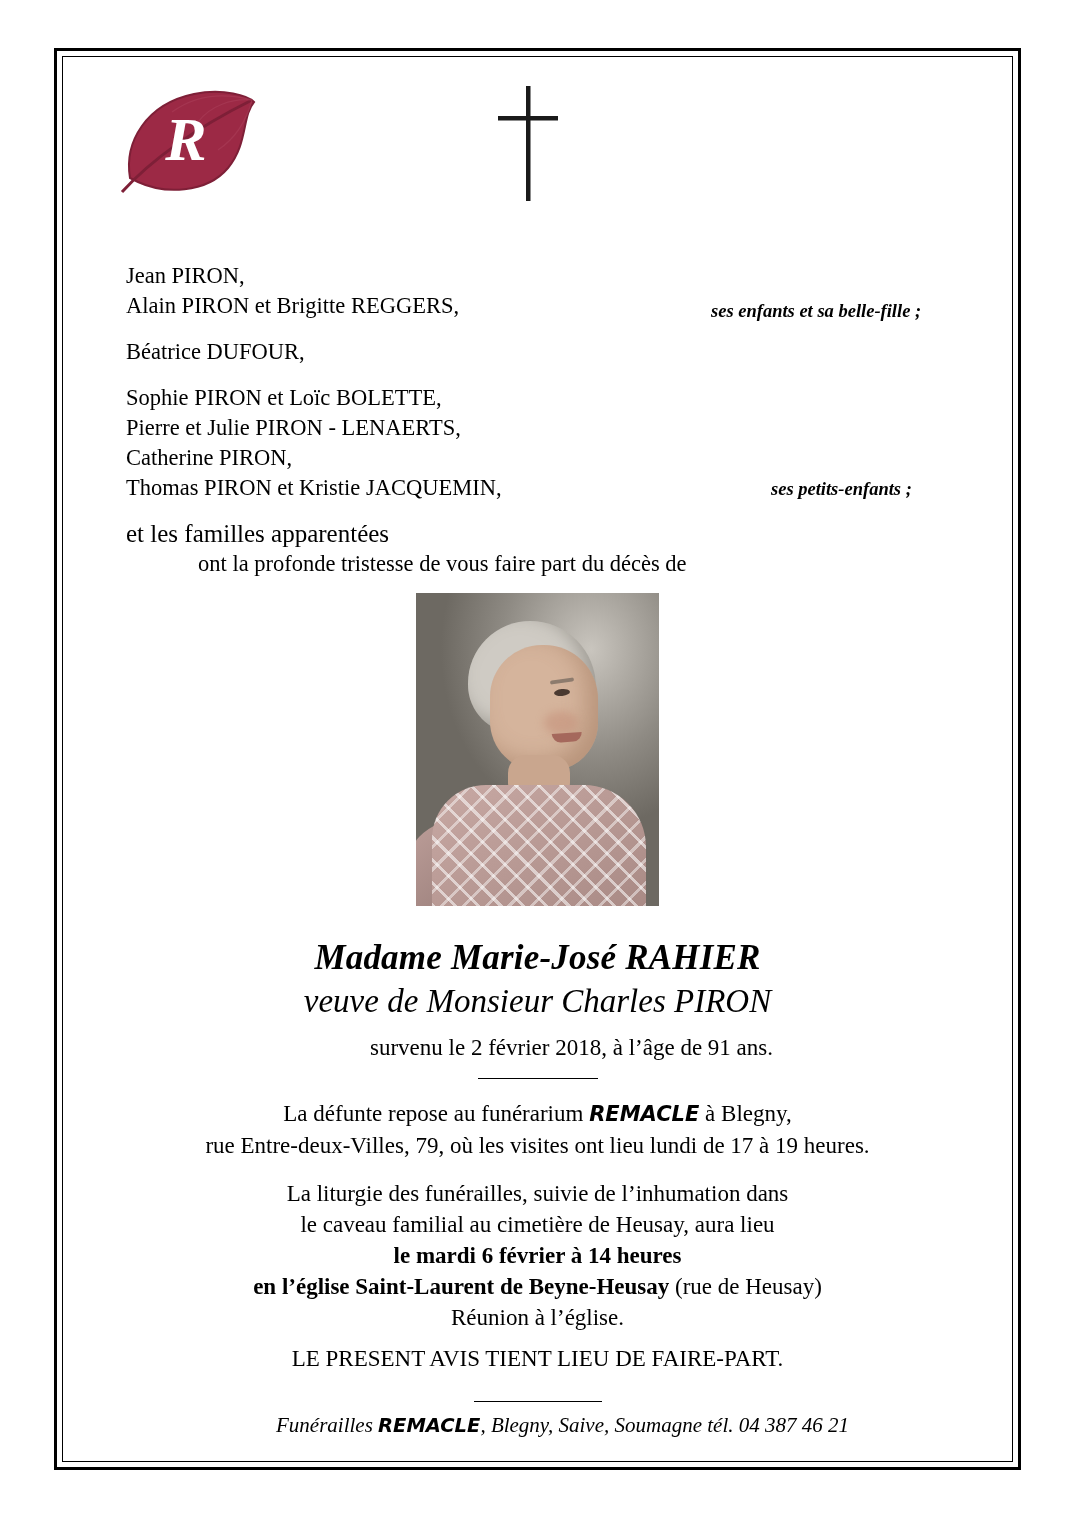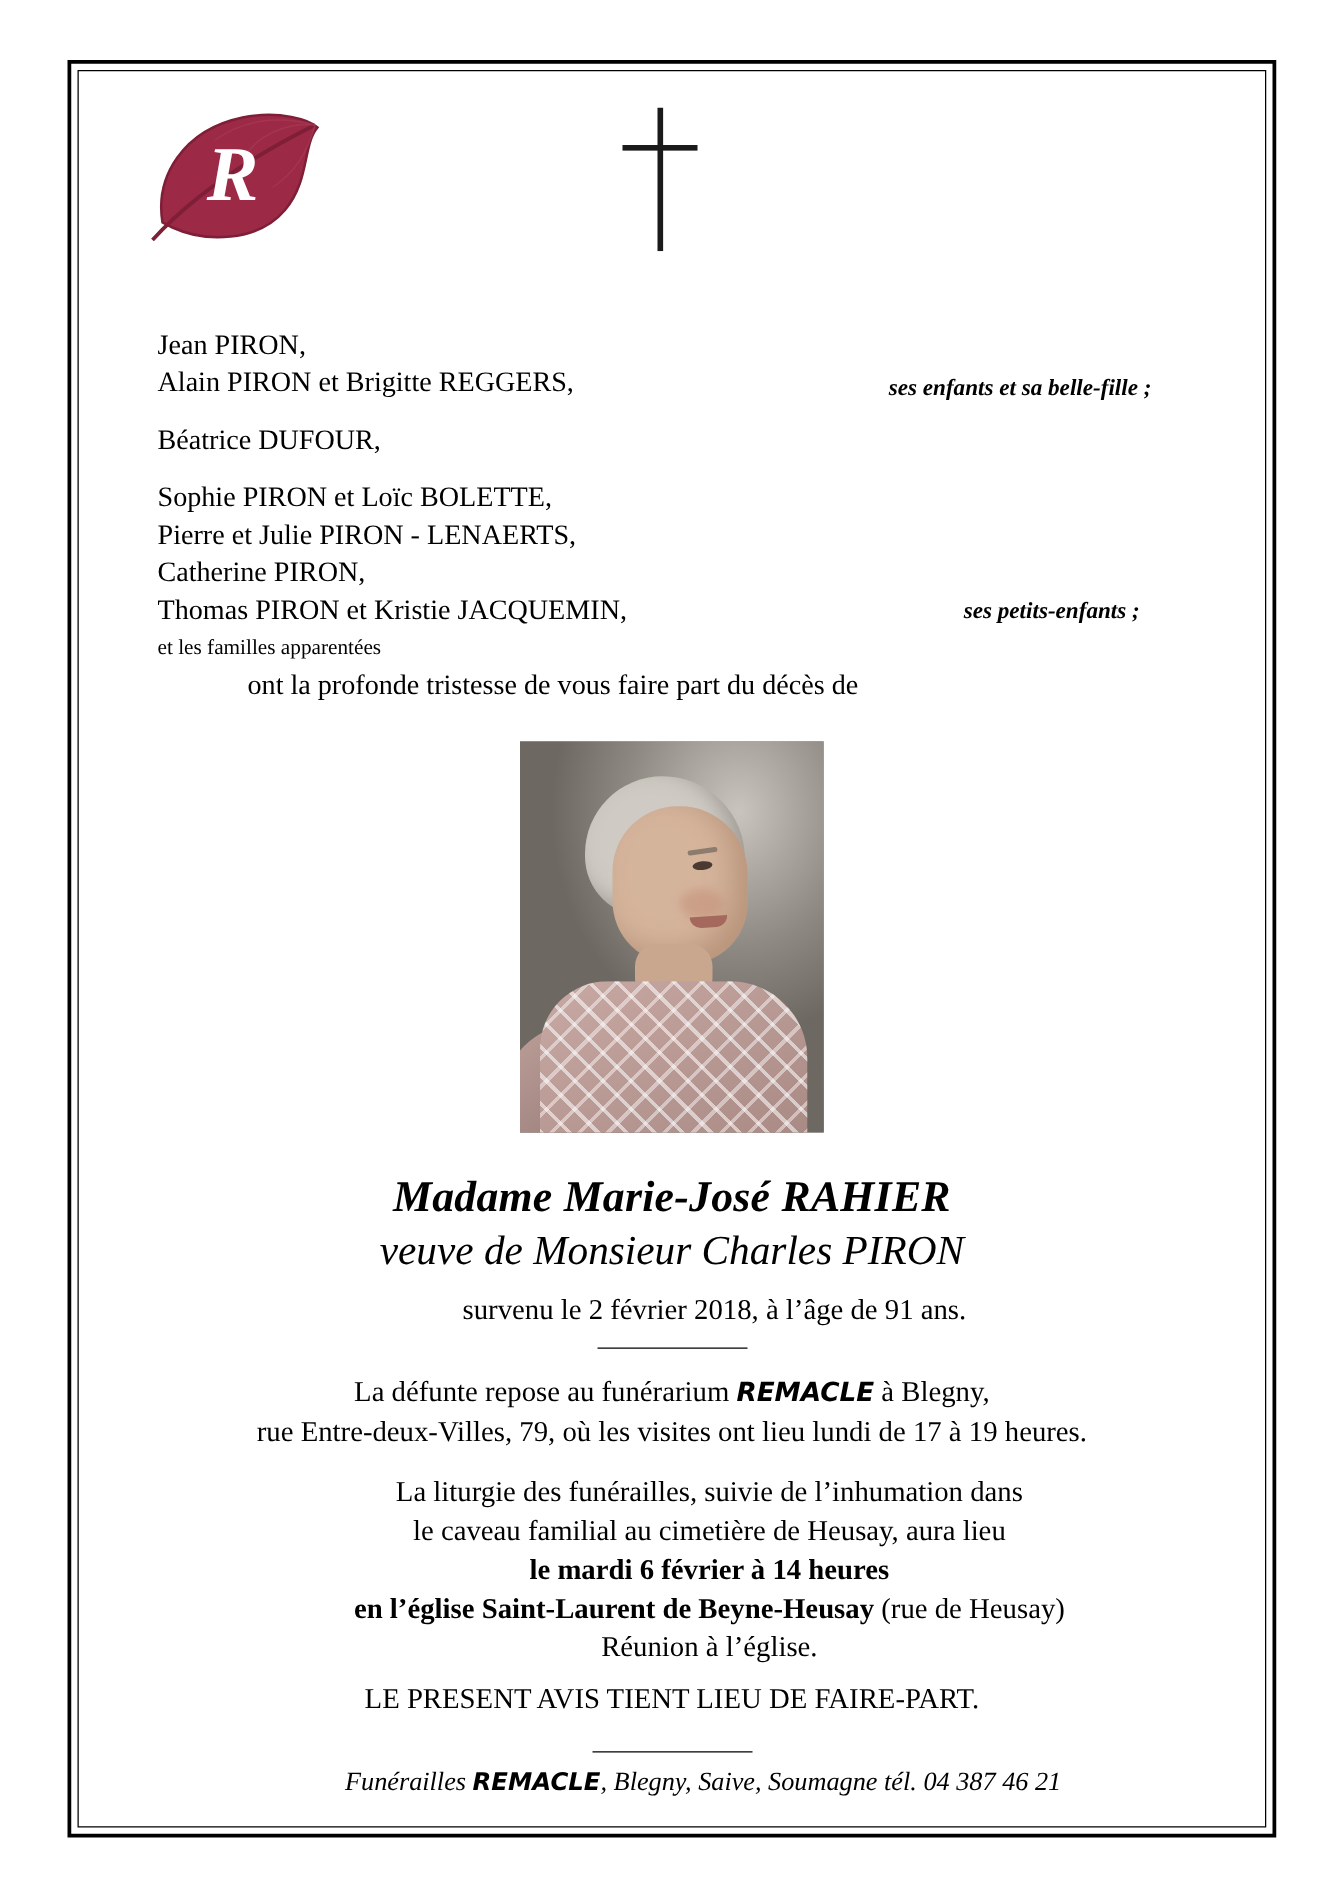--- a/index.html
+++ b/index.html
@@ -87,22 +87,22 @@
     position: absolute;
     font-style: italic;
     font-weight: bold;
     font-size: 18.5px;
     white-space: nowrap;
   }
   .rel-enfants { left: 570px; top: 5px; margin-left: 15px; }
   .rel-petits { left: 645px; top: 1px; }
   .gap { height: 16px; }
   .apparentees {
-    margin-top: 0;
-    font-size: 17px;
+    margin-top: 16px;
+    font-size: 25px;
     line-height: 30px;
   }
   .annonce {
     margin-left: 72px;
     font-size: 22.5px;
     line-height: 30px;
   }
 
   
   .portrait-wrap {
@@ -247,21 +247,20 @@
     line-height: 31px;
   }
   .block-b {
     position: absolute;
     left: 0;
     top: 1122px;
     width: 951px;
     text-align: center;
     font-size: 23px;
     line-height: 31px;
-    margin-left: 30px;
   }
   .bold { font-weight: bold; }
   .mono-remacle {
     font-family: "DejaVu Sans", sans-serif;
     font-weight: bold;
     font-style: italic;
     font-size: 21px;
   }
   .present {
     position: absolute;

